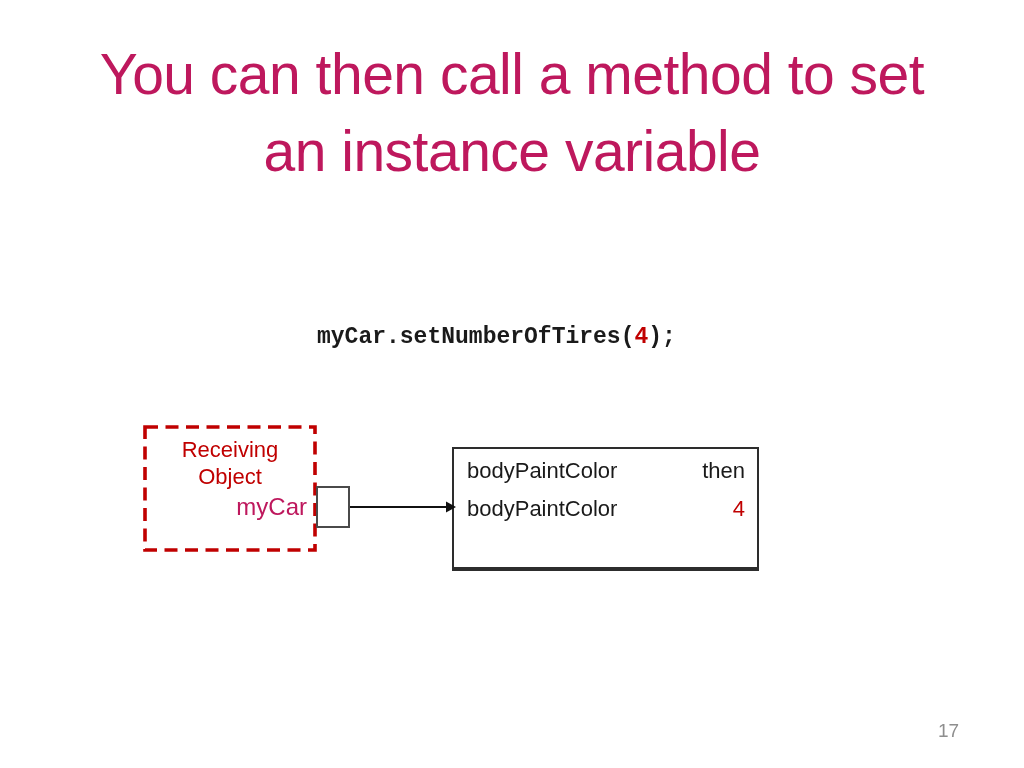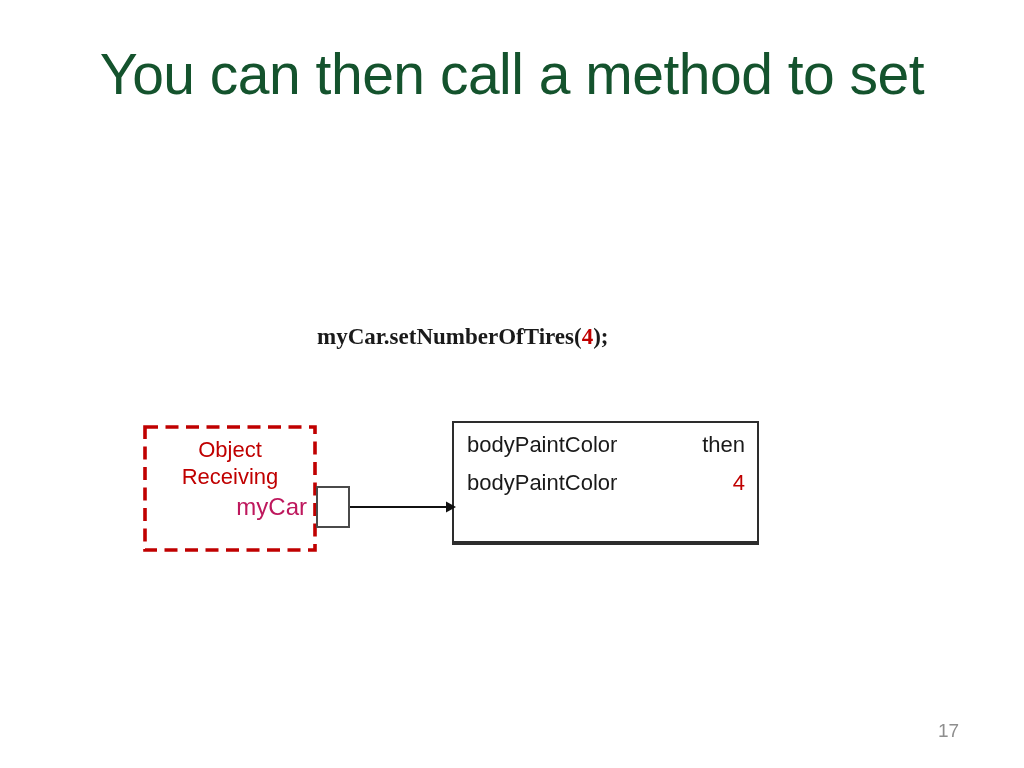--- a/index.html
+++ b/index.html
@@ -17,30 +17,30 @@
   .title {
     position: absolute;
     top: 36px;
     left: 0;
     right: 0;
     text-align: center;
     font-size: 57px;
     line-height: 77px;
     font-weight: 400;
     letter-spacing: -0.5px;
-    color: #14532d;
+    color: #be185d;
   }
   .title .line { white-space: nowrap; }
 
   
   .code {
     position: absolute;
     left: 277px;
     top: 323px;
-    font-family: Liberation Serif, serif;
+    font-family: Liberation Mono, monospace;
     font-size: 23px;
     line-height: 28px;
     font-weight: 700;
     color: #1a1a1a;
     white-space: nowrap;
     padding-left: 40px;
   }
   .code .arg { color: #C00000; }
 
   
@@ -92,21 +92,21 @@
     position: absolute;
     left: 350px;
     top: 498px;
     z-index: 2;
   }
 
   
   .object-box {
     position: absolute;
     left: 452px;
-    top: 421px;
+    top: 447px;
     width: 307px;
     height: 124px;
     box-sizing: border-box;
     background: #ffffff;
     border: 2px solid #2d2d2d;
     border-bottom-width: 4px;
     padding: 3px 12px 0 13px;
   }
   .var-row {
     display: flex;
@@ -128,31 +128,32 @@
     color: #8e8e8e;
   }
 </style>
 </head>
 <body>
 
 <div class="slide">
 
   <div class="title">
     <div class="line">You can then call a method to set</div>
+    <div class="line">an instance variable</div>
   </div>
 
   <div class="code"><span>myCar.setNumberOfTires(</span><span class="arg">4</span><span>);</span></div>
 
   <div class="receiving-box">
     <svg class="dashed-rect" width="174" height="127" viewBox="0 0 174 127">
       <rect x="2" y="2" width="170" height="123" fill="none" stroke="#C00000" stroke-width="3.6" stroke-dasharray="13 7.5"></rect>
     </svg>
     <div class="receiving-text">
+      <div>Receiving</div>
       <div>Object</div>
-      <div>Receiving</div>
       <div class="mycar">myCar</div>
     </div>
   </div>
 
   <div class="connector-rect"></div>
 
   <svg class="arrow-svg" width="106" height="18" viewBox="0 0 106 18">
     <line x1="0" y1="9" x2="97" y2="9" stroke="#111111" stroke-width="2"></line>
     <polygon points="96,3.5 106,9 96,14.5" fill="#111111"></polygon>
   </svg>

